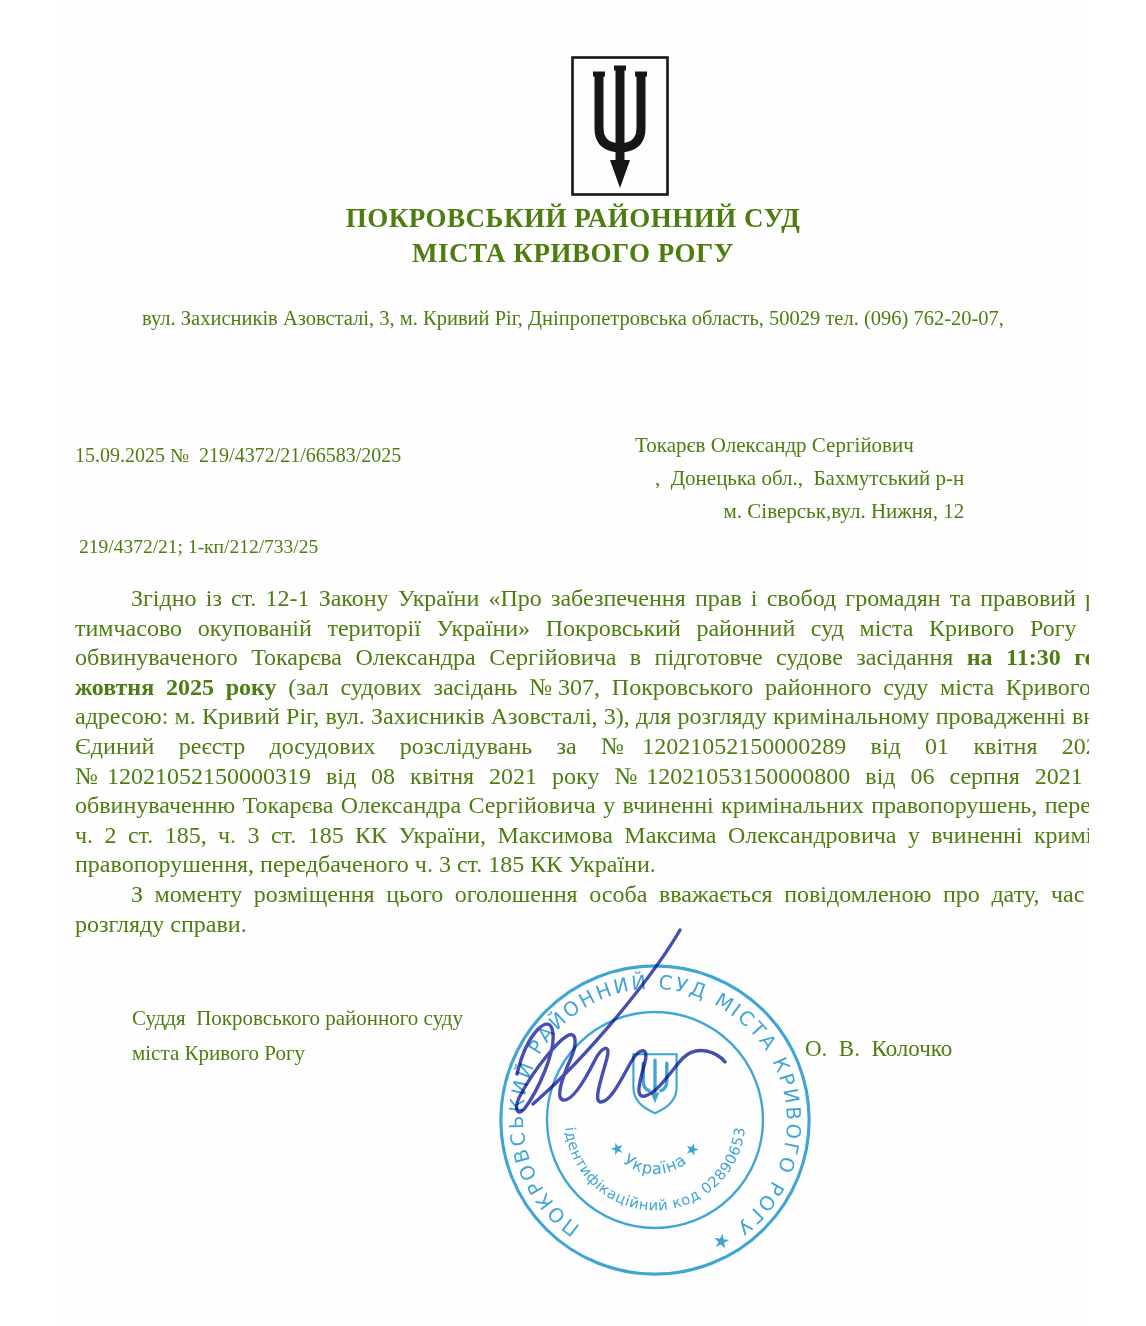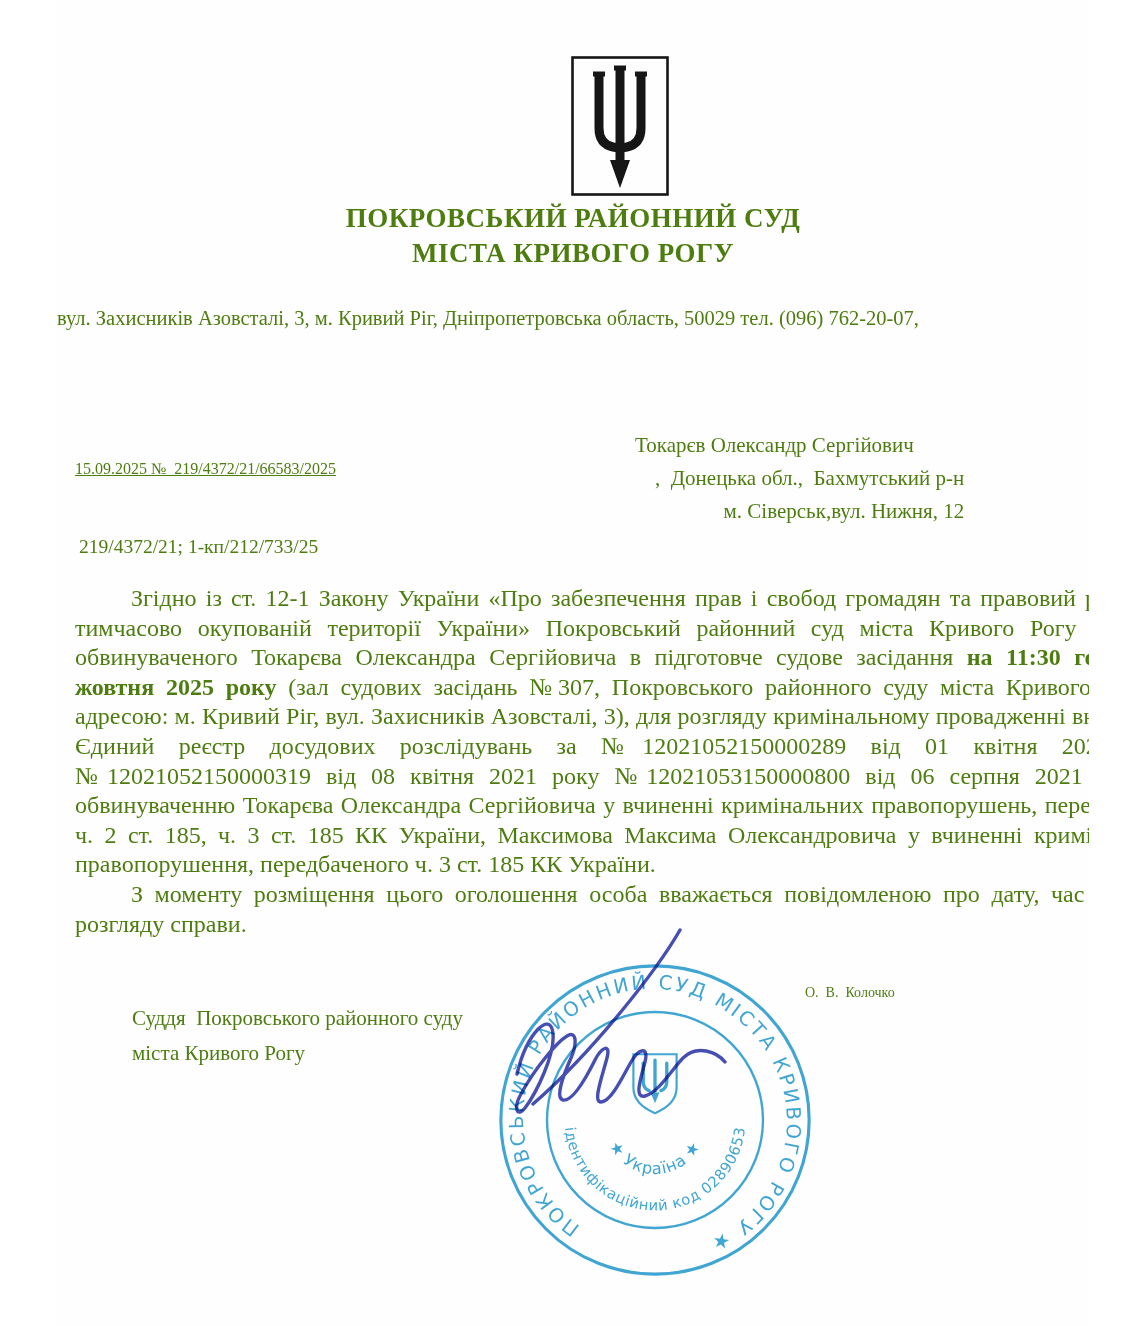--- a/index.html
+++ b/index.html
@@ -25,28 +25,28 @@
   
   .court-name {
     position:absolute; left:0; top:201px; width:100%;
     text-align:center; font-weight:700; font-size:27px; line-height:35px;
     letter-spacing:.5px;
   }
 
   
   .contact {
     position:absolute; left:0; top:301px; width:100%;
-    text-align:left; font-size:20.5px; line-height:34px;
+    text-align:center; font-size:20.5px; line-height:34px;
   }
   .contact a { color:inherit; text-decoration:underline; cursor:pointer; }
 
   
   .ref-number {
-    position:absolute; left:18px; top:460px;
-    font-size:16px; text-decoration:underline;
+    position:absolute; left:18px; top:444px;
+    font-size:20px; 
   }
   .addressee {
     position:absolute; left:578px; top:429px;
     font-size:21px; line-height:33px;
   }
   .addressee .l2 { padding-left:20px; }
   .addressee .l3 { padding-left:28px;text-align:right; }
   .case-number {
     position:absolute; left:22px; top:536px; font-size:19.5px;
   }
@@ -58,22 +58,22 @@
   }
   .body-text p { text-indent:56px; }
   .b { font-weight:700; }
 
   
   .signoff {
     position:absolute; left:75px; top:1001px;
     font-size:21px; line-height:35px; z-index:1;
   }
   .judge-name {
-    position:absolute; left:748px; top:985px;
-    font-size:14px; z-index:1;
+    position:absolute; left:748px; top:1036px;
+    font-size:23px; z-index:1;
   }
 
   
   .seal {
     position:absolute; left:436px; top:958px; width:324px; height:324px;
     z-index:2; mix-blend-mode:multiply; opacity:.92;
   }
   .seal svg { width:100%; height:100%; display:block; }
 
   

